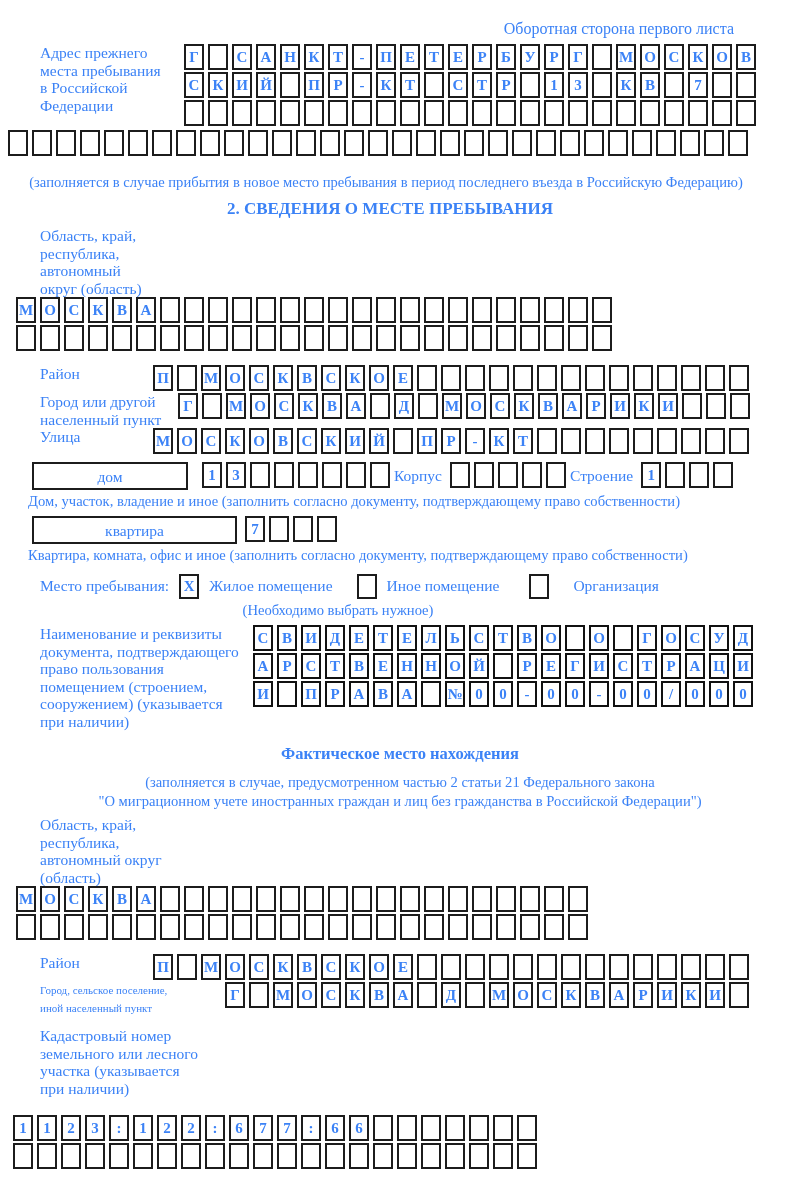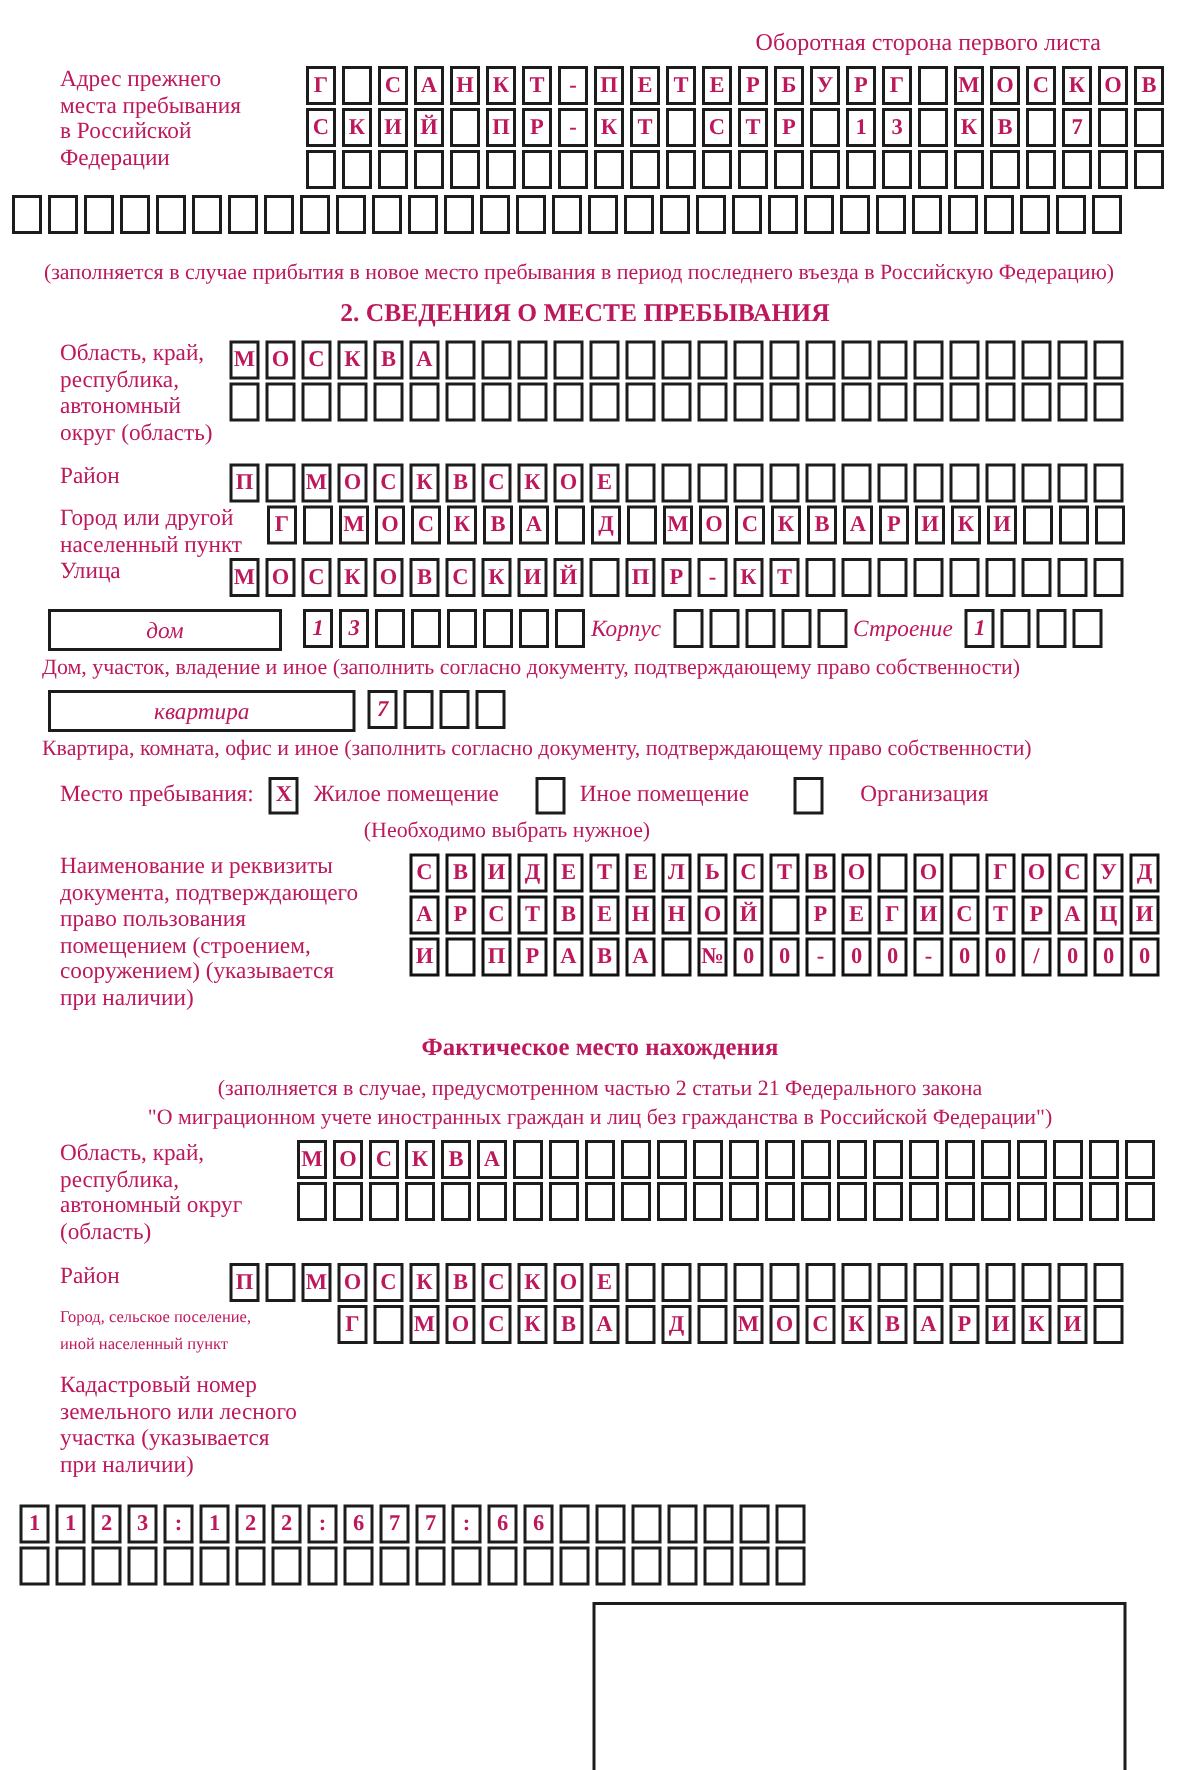--- a/index.html
+++ b/index.html
@@ -1,18 +1,18 @@
 <!DOCTYPE html>
 <html><head>
 <meta charset="utf-8">
 <style>
   html,body{margin:0;padding:0;background:#ffffff;}
   .page{
     position:relative;width:800px;height:1180px;box-sizing:border-box;
-    padding:8px;background:#fff;color:#be185d;
+    padding:8px;background:#fff;color:#3b82f6;
     font-family:"Liberation Serif","DejaVu Serif",serif;
   }
   .hdr-note{text-align:right;padding-right:58px;font-size:16px;margin-top:12px;}
   
   .frow{display:flex;align-items:flex-start;}
   .flabel{flex:none;margin-left:32px;font-size:15.5px;line-height:17.5px;white-space:pre-line;}
   .w136{width:136px;} .w105{width:105px;} .w130{width:130px;} .w205{width:205px;}
   .w180{width:180px;font-size:11px;}
   .rows{margin-left:8px;}
   .cellrow{display:flex;height:26px;margin-bottom:2px;}
@@ -21,41 +21,41 @@
     border:2px solid #1c1c1c;text-align:center;font-size:15px;line-height:22px;
     font-weight:bold;background:#fff;
   }
   .doc .cell{border-color:#111;}
   .fullrow{margin-left:0;margin-top:2px;}
   .note-center{font-size:14.6px;text-align:center;padding-right:28px;margin-top:18px;}
   .h2{font-size:17px;font-weight:bold;text-align:center;padding-right:20px;margin:8px 0 8px 0;}
   .h3{font-size:16.5px;font-weight:bold;text-align:center;margin:14px 0 10px 0;}
   .caption{font-size:14.6px;margin-left:20px;margin-top:3px;margin-bottom:4px;}
   
-  .houserow{display:flex;align-items:flex-start;margin-left:24px;margin-top:6px;font-style:italic;}
+  .houserow{display:flex;align-items:flex-start;margin-left:24px;margin-top:6px;}
   .widebox{flex:none;box-sizing:border-box;border:2px solid #1c1c1c;height:28px;
     text-align:center;font-size:15.5px;line-height:25px;background:#fff;}
   .wb-dom{width:156px;} .wb-kv{width:205px;}
   .inline-label{font-size:15.5px;line-height:28px;flex:none;}
   .gap8{width:8px;flex:none;} .gap14{width:14px;flex:none;}
   
   .stayrow{display:flex;align-items:center;margin-left:32px;margin-top:8px;height:28px;}
   .checkbox{flex:none;box-sizing:border-box;width:20px;height:25px;border:2px solid #1c1c1c;
     text-align:center;font-size:15px;line-height:21px;font-weight:bold;margin:0 10px;}
   .stay-label{font-size:15.5px;flex:none;}
   .choose-note{font-size:14.6px;text-align:center;width:420px;margin-left:120px;margin-top:2px;}
   
   .fact-note{font-size:14.6px;text-align:center;margin:0 0 2px 0;}
   
   .markbox{box-sizing:border-box;margin-left:387px;margin-top:9px;width:356px;height:174px;
     border:2px solid #1c1c1c;background:#fff;}
   .mark-caption{width:470px;margin-left:330px;margin-top:6px;text-align:center;
     font-size:15px;line-height:18.5px;white-space:pre-line;}
-  .mt6{margin-top:6px;gap:20px;} .mt10{margin-top:10px;flex-direction:column;}
-  .mb12{margin-bottom:12px;}
+  .mt6{margin-top:6px;} .mt10{margin-top:10px;flex-direction:column;}
+  .mb12{margin-bottom:12px;flex-direction:column;}
 </style>
 </head>
 <body>
 
 <div class="page">
 
   <div class="hdr-note">Оборотная сторона первого листа</div>
 
   <div class="frow mt6">
     <div class="flabel w136">Адрес прежнего

